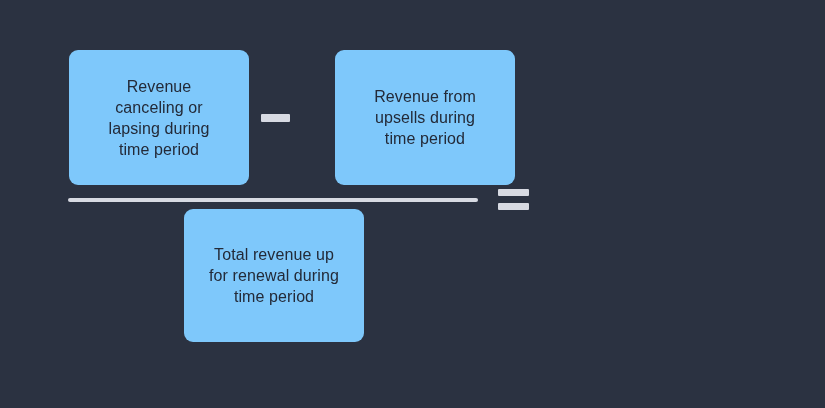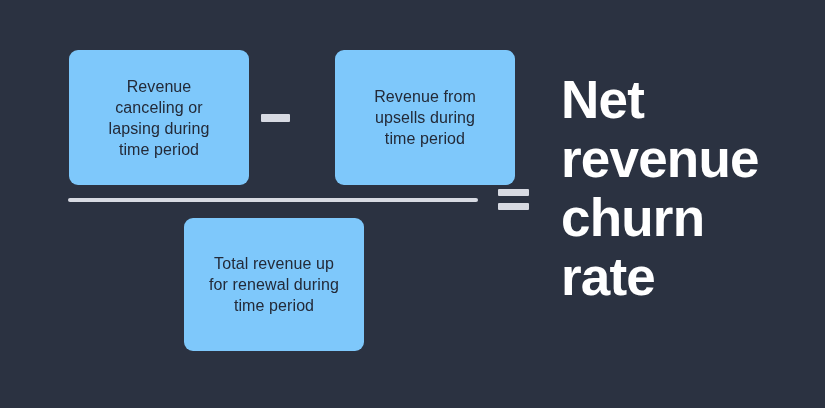--- a/index.html
+++ b/index.html
@@ -48,21 +48,21 @@
   }
   #box-upsell-revenue {
     left: 297px;
     top: 50px;
     width: 180px;
     height: 135px;
     margin-left: 38px;
   }
   #box-total-revenue {
     left: 184px;
-    top: 218px;
+    top: 209px;
     width: 180px;
     height: 133px;
   }
 
   
   .operator-bar {
     position: absolute;
     background: #d7dae2;
     border-radius: 1px;
   }
@@ -142,18 +142,14 @@
     <div class="term-text">Total revenue up
 for renewal during
 time period</div>
   </div>
 
   <div id="equals-operator">
     <div class="eq-bar top"></div>
     <div class="eq-bar bottom"></div>
   </div>
 
-  <div id="result-label">Net
-revenue
-churn
-rate</div>
 
 </div>
 
 </body></html>

